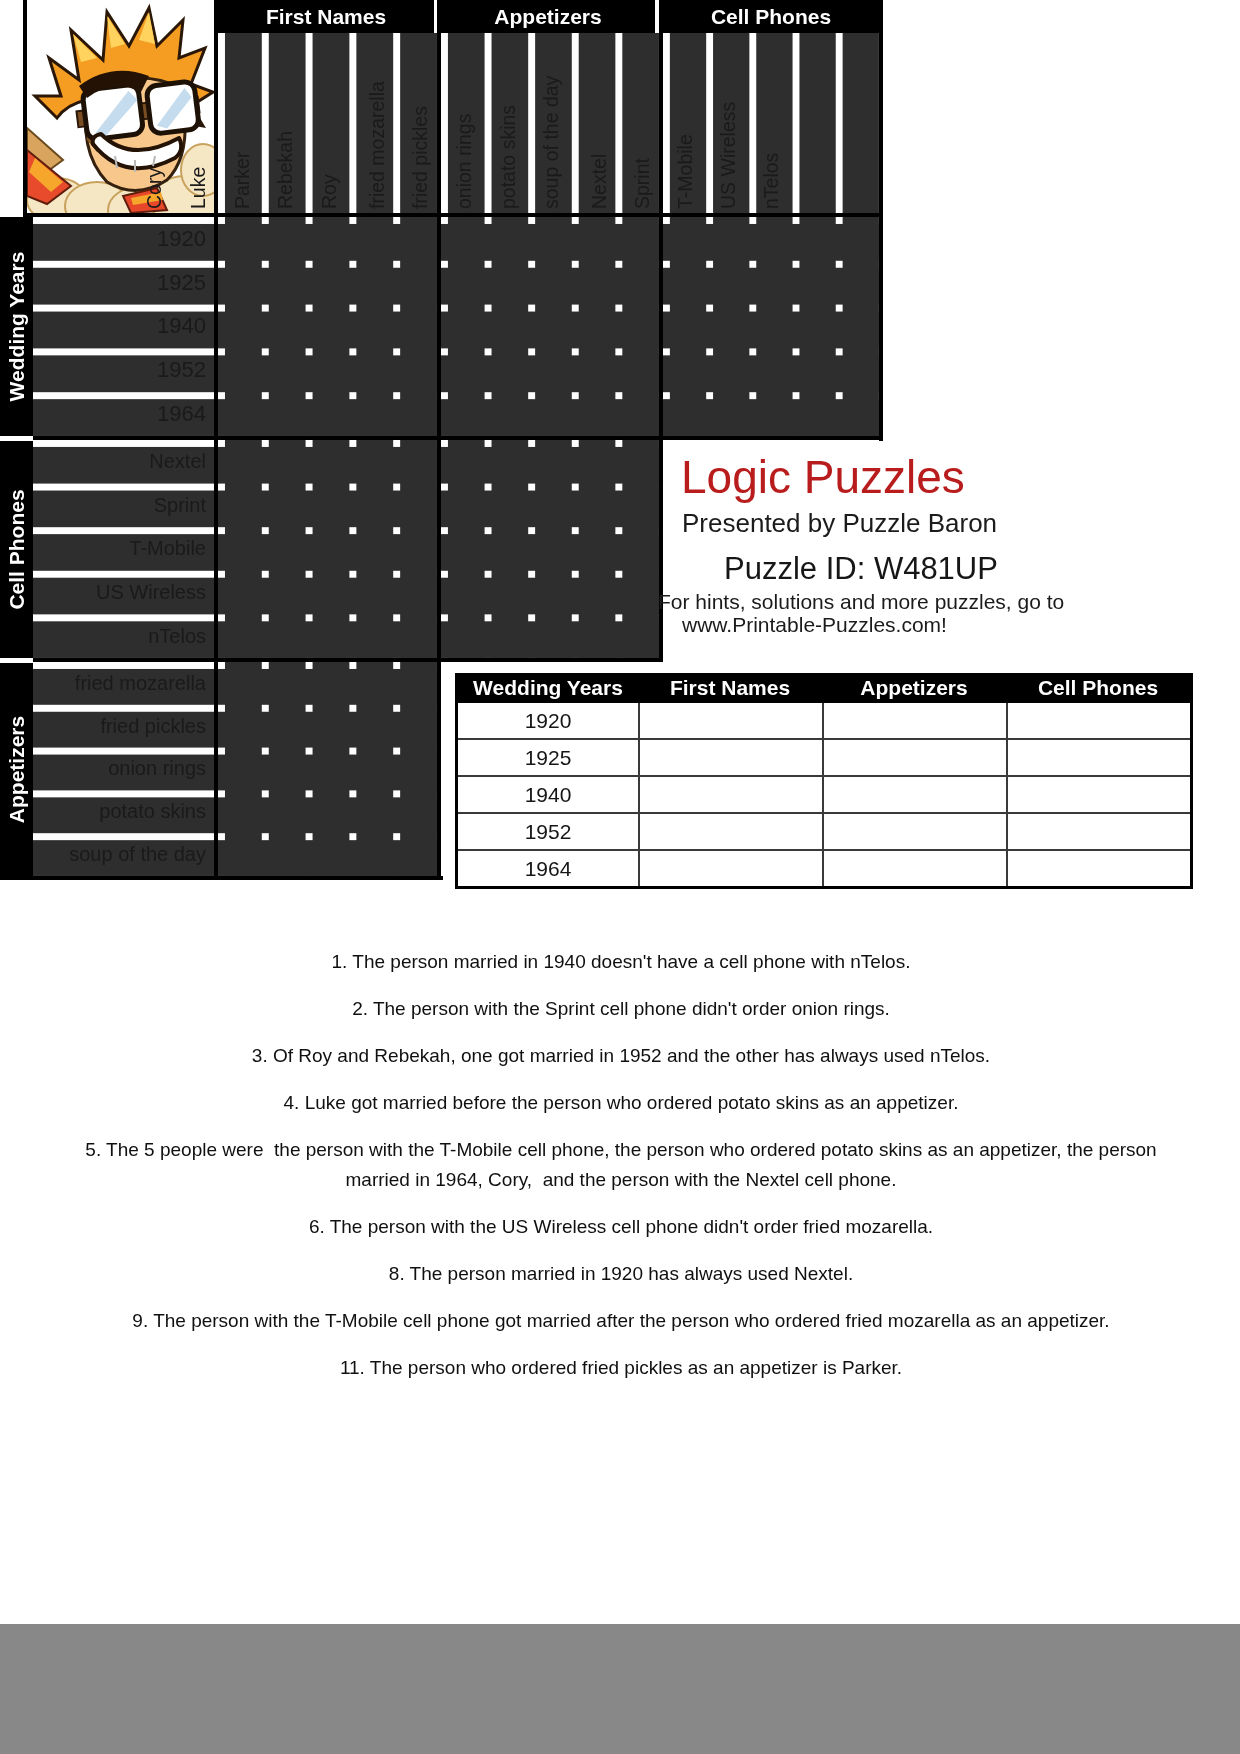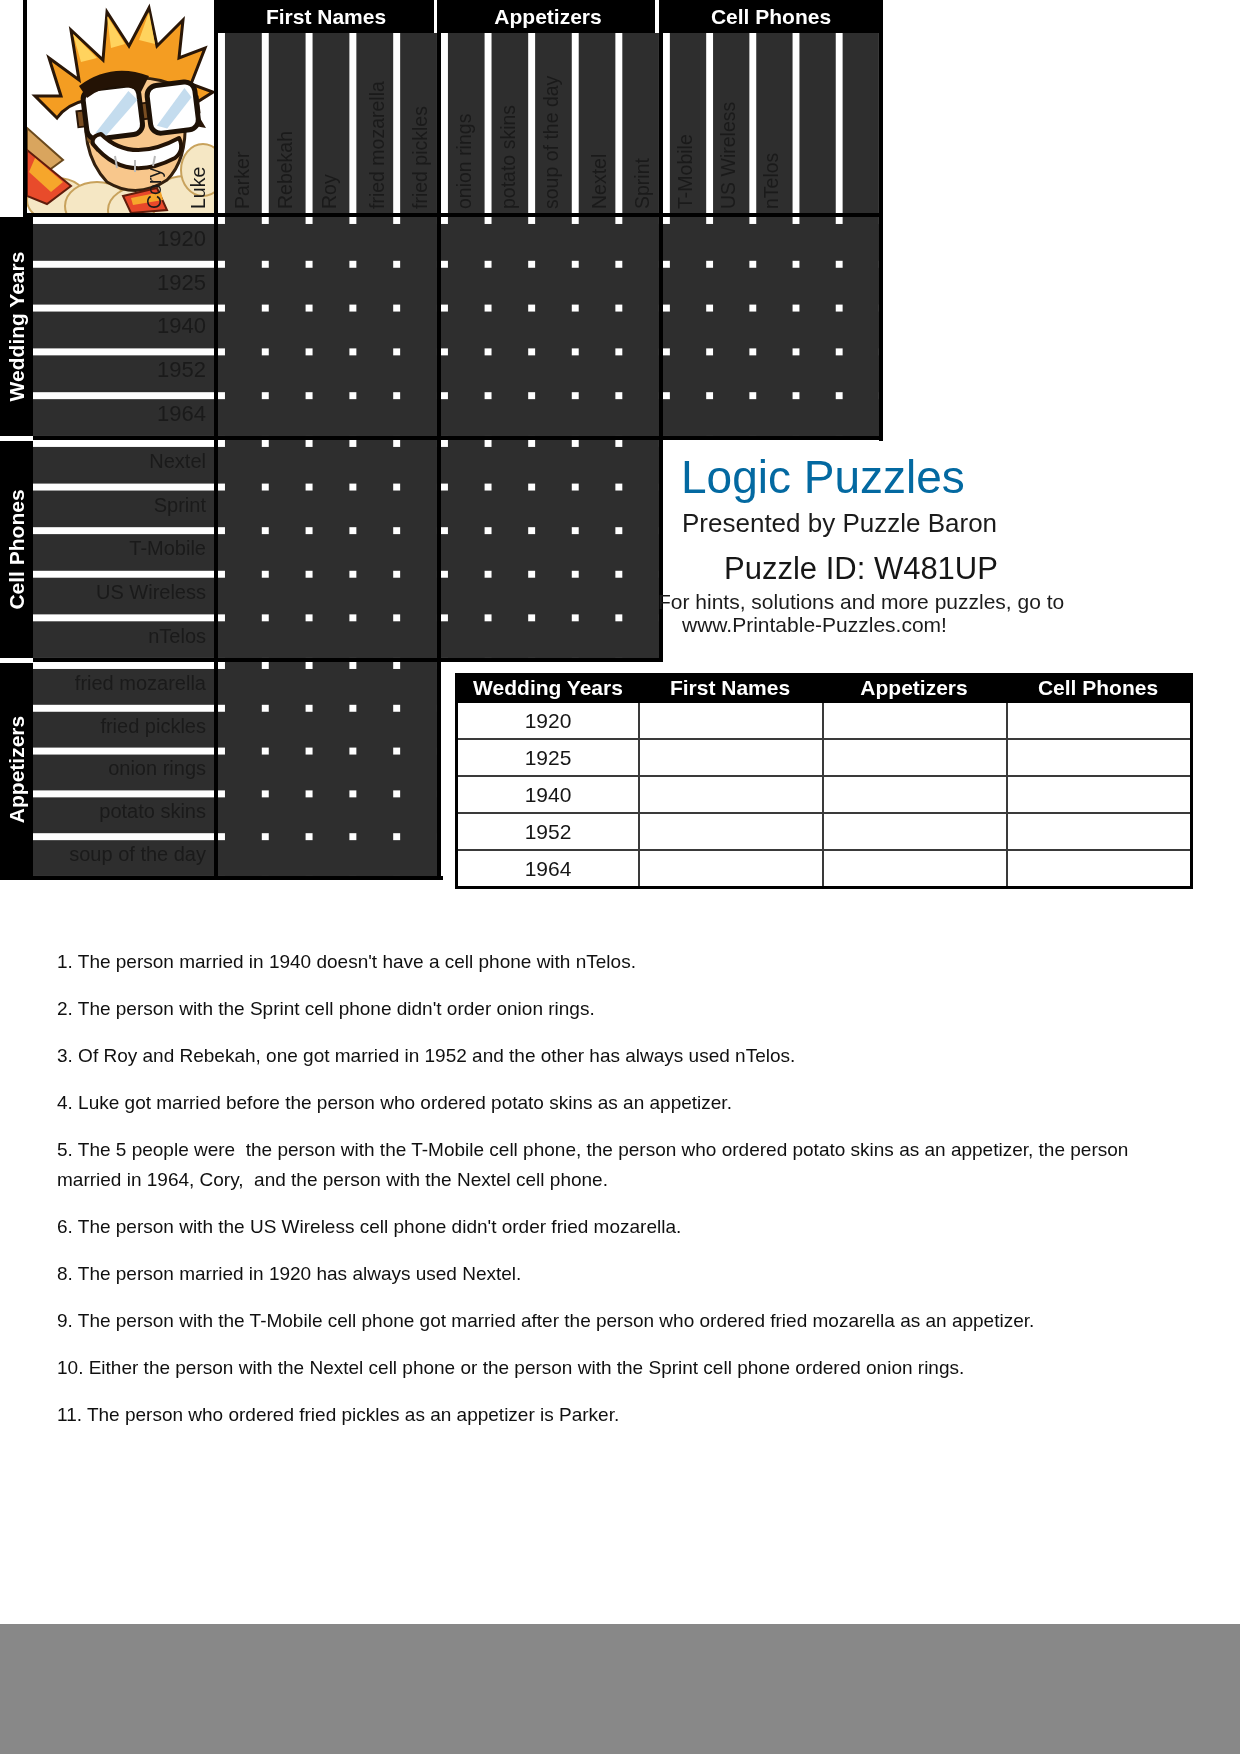--- a/index.html
+++ b/index.html
@@ -26,35 +26,35 @@
     background-size:100% 20%;display:flex;flex-direction:column;}
   .rowstrip .rlabel{flex:1;display:flex;align-items:center;justify-content:flex-end;
         padding-right:8px;font-size:20px;color:#1a1a1a;white-space:nowrap;}
   .rowstrip.years .rlabel{font-size:22px;}
   
   .vlabel{position:absolute;height:20px;line-height:20px;transform:rotate(-90deg);
         font-size:19.5px;color:#1a1a1a;white-space:nowrap;text-align:left;padding-left:4px;}
   .sidelabel{position:absolute;height:33px;line-height:33px;transform:rotate(-90deg);
         background:transparent;color:#fff;font-weight:bold;font-size:21px;text-align:center;}
   
-  .t-title{position:absolute;font-size:46px;color:#0369a1;}
+  .t-title{position:absolute;font-size:46px;color:#b91c1c;}
   .t-sub{position:absolute;font-size:26px;color:#1b1b1b;}
   .t-id{position:absolute;font-size:31px;color:#161616;}
   .t-hint{position:absolute;font-size:21px;color:#1b1b1b;}
   
   .atable{position:absolute;left:455px;top:673px;width:738px;border:3px solid #000;border-top:none;box-sizing:border-box;}
   .ahead{display:grid;grid-template-columns:180px 184px 184px 1fr;background:#000;height:30px;}
   .ahead div{color:#fff;font-weight:bold;font-size:21px;display:flex;align-items:center;justify-content:center;}
   .arow{display:grid;grid-template-columns:180px 184px 184px 1fr;height:35px;border-bottom:2px solid #3a3a3a;}
   .arow:last-child{border-bottom:none;}
   .arow div{border-left:2px solid #3a3a3a;}
   .arow div:first-child{border-left:none;font-size:21px;display:flex;align-items:center;justify-content:center;color:#161616;}
   
   .clues{position:absolute;left:57px;top:947px;width:1128px;}
-  .clues p{margin:0 0 17px 0;font-size:19px;line-height:30px;color:#101010;white-space:pre-wrap;}
+  .clues p{margin:0 0 17px 0;font-size:19px;line-height:30px;color:#101010;white-space:pre-wrap;text-align:center;}
   
   .watermark{position:absolute;left:38px;top:1658px;font-size:42px;font-weight:bold;
         color:#f9f14e;filter:blur(2.2px);opacity:.95;letter-spacing:1px;}
   .illus{position:absolute;left:23px;top:0;width:191px;height:213px;border-left:4px solid #000;
         box-sizing:content-box;background:#fff;overflow:hidden;}
 </style>
 </head>
 <body>
 
 <div class="sheet">
@@ -215,19 +215,18 @@
 
   <div class="clues">
     <p>1. The person married in 1940 doesn't have a cell phone with nTelos.</p>
     <p>2. The person with the Sprint cell phone didn't order onion rings.</p>
     <p>3. Of Roy and Rebekah, one got married in 1952 and the other has always used nTelos.</p>
     <p>4. Luke got married before the person who ordered potato skins as an appetizer.</p>
     <p>5. The 5 people were  the person with the T-Mobile cell phone, the person who ordered potato skins as an appetizer, the person married in 1964, Cory,  and the person with the Nextel cell phone.</p>
     <p>6. The person with the US Wireless cell phone didn't order fried mozarella.</p>
     <p>8. The person married in 1920 has always used Nextel.</p>
     <p>9. The person with the T-Mobile cell phone got married after the person who ordered fried mozarella as an appetizer.</p>
-    <p>10. Either the person with the Nextel cell phone or the person with the Sprint cell phone ordered onion rings.</p>
     <p>11. The person who ordered fried pickles as an appetizer is Parker.</p>
   </div>
 
   <div class="watermark">Gembloong.com</div>
 
 </div>
 
 </body></html>

